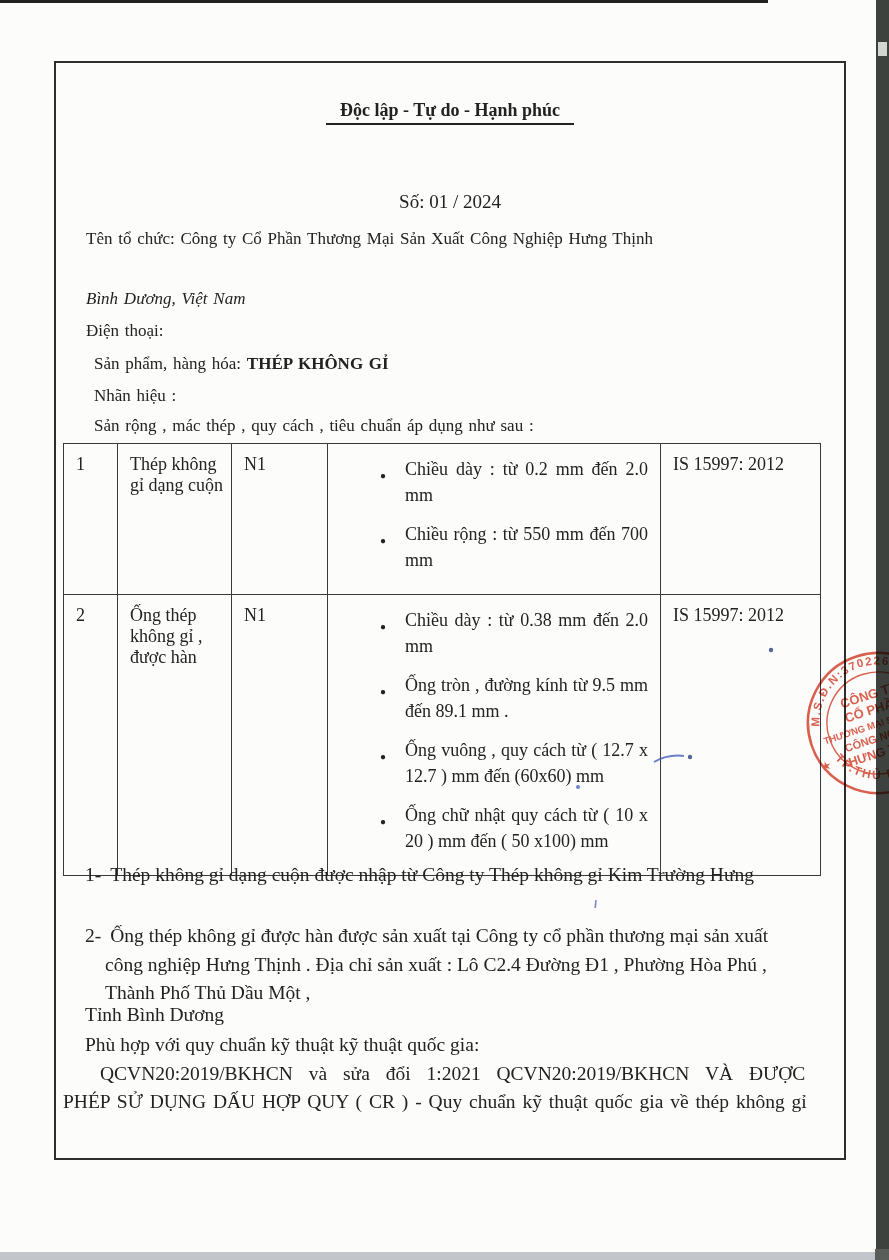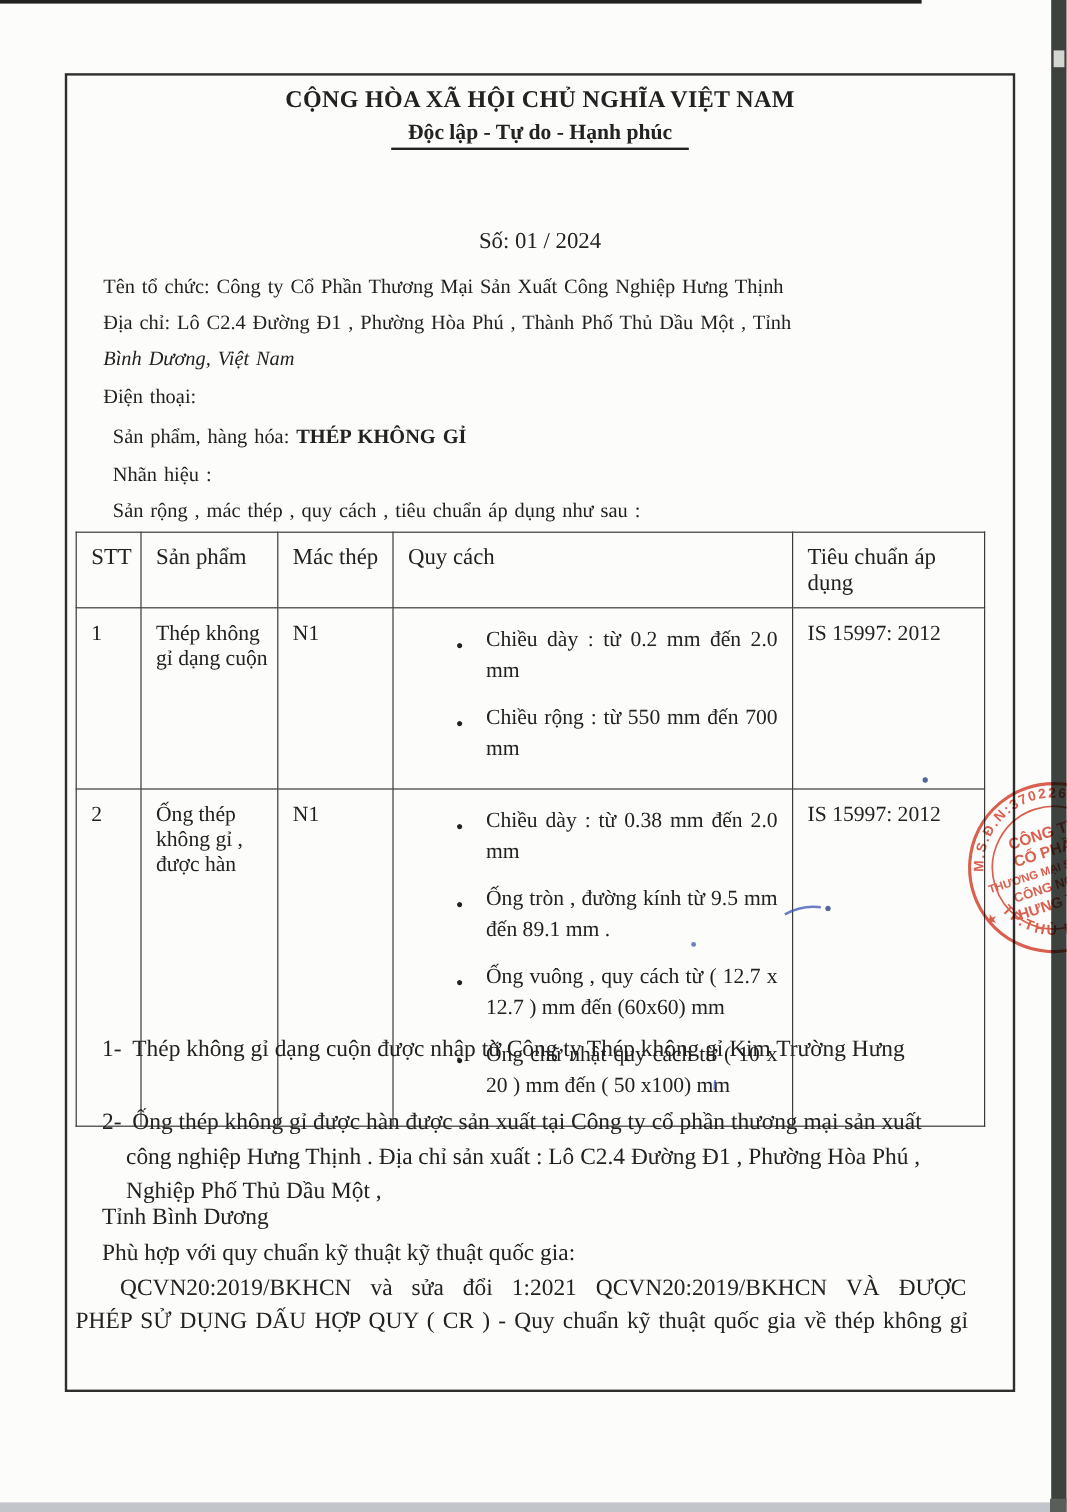--- a/index.html
+++ b/index.html
@@ -87,59 +87,47 @@
 <div class="page">
 
   <div class="edge-top"></div>
   <div class="edge-right"></div>
   <div class="edge-right-notch"></div>
   <div class="edge-bottom"></div>
   <div class="edge-bottom-corner"></div>
 
   <div class="frame"></div>
 
-  <div class="ctr national-title">CỘNG HÒA XÃ HỘI CHỦ NGHĨA VIỆT NAM</div>
   <div class="ctr motto">
     <span>Độc lập - Tự do - Hạnh phúc</span>
   </div>
   <div class="ctr doc-number">Số: 01 / 2024</div>
 
   <div class="para p-org">
     <span>Tên tổ chức:</span>
     <span>Công ty Cổ Phần Thương Mại Sản Xuất Công Nghiệp Hưng Thịnh</span>
-  </div>
-  <div class="para p-addr1">
-    <span>Địa chỉ:</span>
-    <span>Lô C2.4 Đường Đ1 , Phường Hòa Phú , Thành Phố Thủ Dầu Một , Tỉnh</span>
   </div>
   <div class="para p-addr2">Bình Dương, Việt Nam</div>
   <div class="para p-phone">Điện thoại:</div>
   <div class="para p-product">
     <span>Sản phẩm, hàng hóa:</span>
     <span class="bold">THÉP KHÔNG GỈ</span>
   </div>
   <div class="para p-brand">Nhãn hiệu :</div>
   <div class="para p-intro">Sản rộng , mác thép , quy cách , tiêu chuẩn áp dụng như sau :</div>
 
   <table class="spec">
     <colgroup>
       <col style="width:54px">
         <col style="width:114px">
         <col style="width:96px">
         <col style="width:333px">
         <col style="width:160px">
     </colgroup>
     <tbody>
-        <tr>
-      <th class="c-stt">STT</th>
-      <th>Sản phẩm</th>
-      <th>Mác thép</th>
-      <th>Quy cách</th>
-      <th>Tiêu chuẩn áp dụng</th>
-    </tr>
     <tr class="row1">
       <td class="c-stt">1</td>
       <td class="c-sp">Thép không gỉ dạng cuộn</td>
       <td class="c-mac">N1</td>
       <td>
         <ul class="specs">
           <li>Chiều dày : từ 0.2 mm đến 2.0 mm</li>
           <li>Chiều rộng : từ 550 mm đến 700 mm</li>
         </ul>
       </td>
@@ -166,21 +154,21 @@
     <div>
       <span class="marker">1-</span><span>Thép không gỉ dạng cuộn được nhập từ Công ty Thép không gỉ Kim Trường Hưng</span>
     </div>
   </div>
 
   <div class="note n2">
     <div>
       <span class="marker">2-</span><span>Ống thép không gỉ được hàn được sản xuất tại Công ty cổ phần thương mại sản xuất</span>
     </div>
     <div class="wrapline">công nghiệp Hưng Thịnh . Địa chỉ sản xuất : Lô C2.4 Đường Đ1 , Phường Hòa Phú ,</div>
-    <div class="wrapline">Nghiệp Phố Thủ Dầu Một ,</div>
+    <div class="wrapline">Thành Phố Thủ Dầu Một ,</div>
   </div>
 
   <div class="note province">Tỉnh Bình Dương</div>
   <div class="note conformity">Phù hợp với quy chuẩn kỹ thuật kỹ thuật quốc gia:</div>
   <div class="note std1">QCVN20:2019/BKHCN và sửa đổi 1:2021 QCVN20:2019/BKHCN VÀ ĐƯỢC</div>
   <div class="note std2">PHÉP SỬ DỤNG DẤU HỢP QUY ( CR ) -  Quy chuẩn kỹ thuật quốc gia về thép không gỉ</div>
 
   <svg class="stamp" viewBox="0 0 190 190">
     <g transform="rotate(-18 95 95)" fill="none" stroke="#d84b38">
       <circle cx="95" cy="95" r="70" stroke-width="2.6"></circle>

